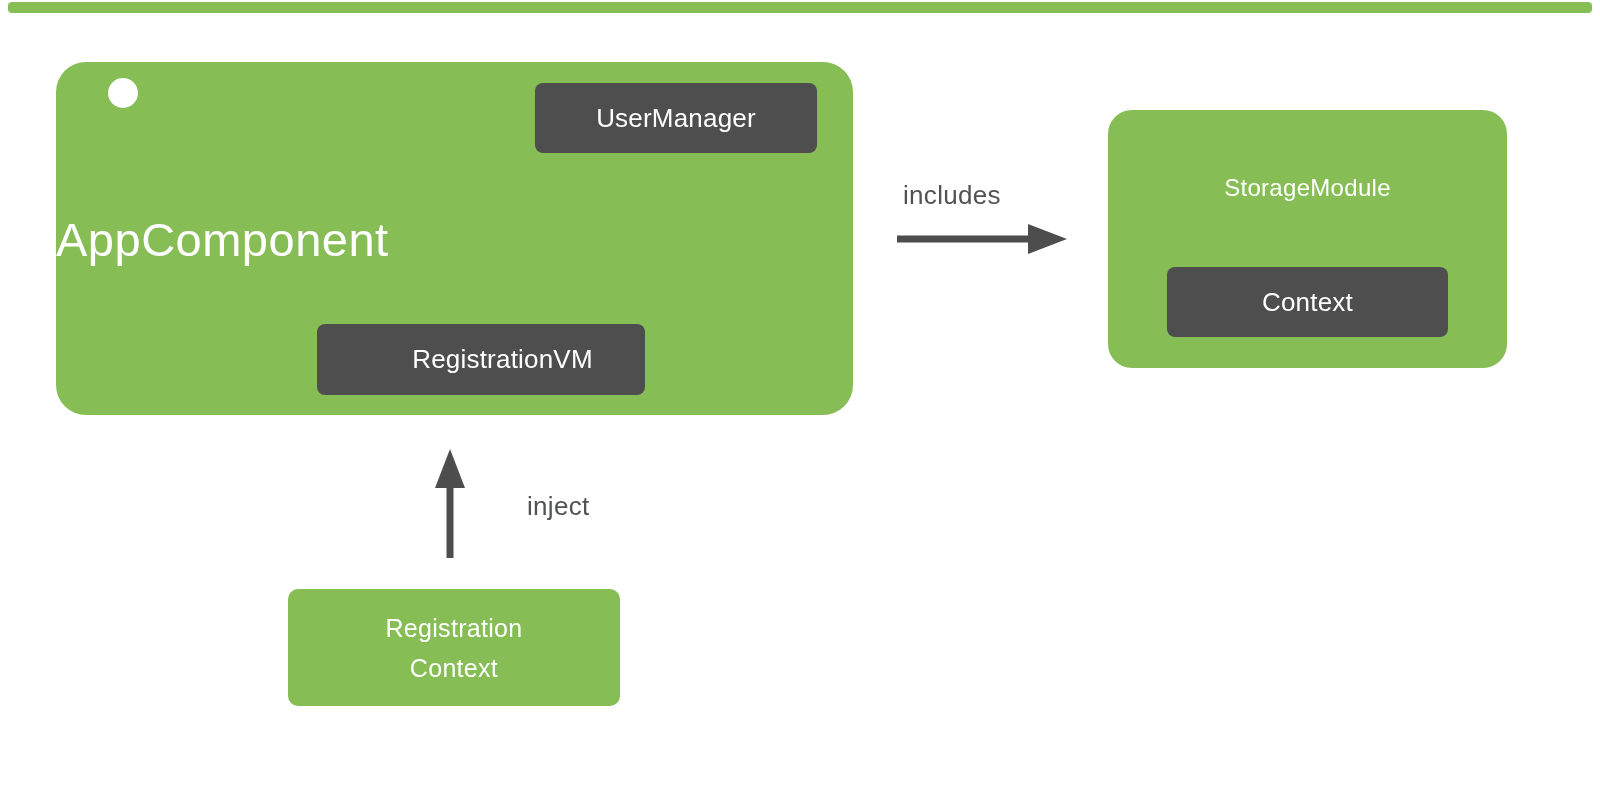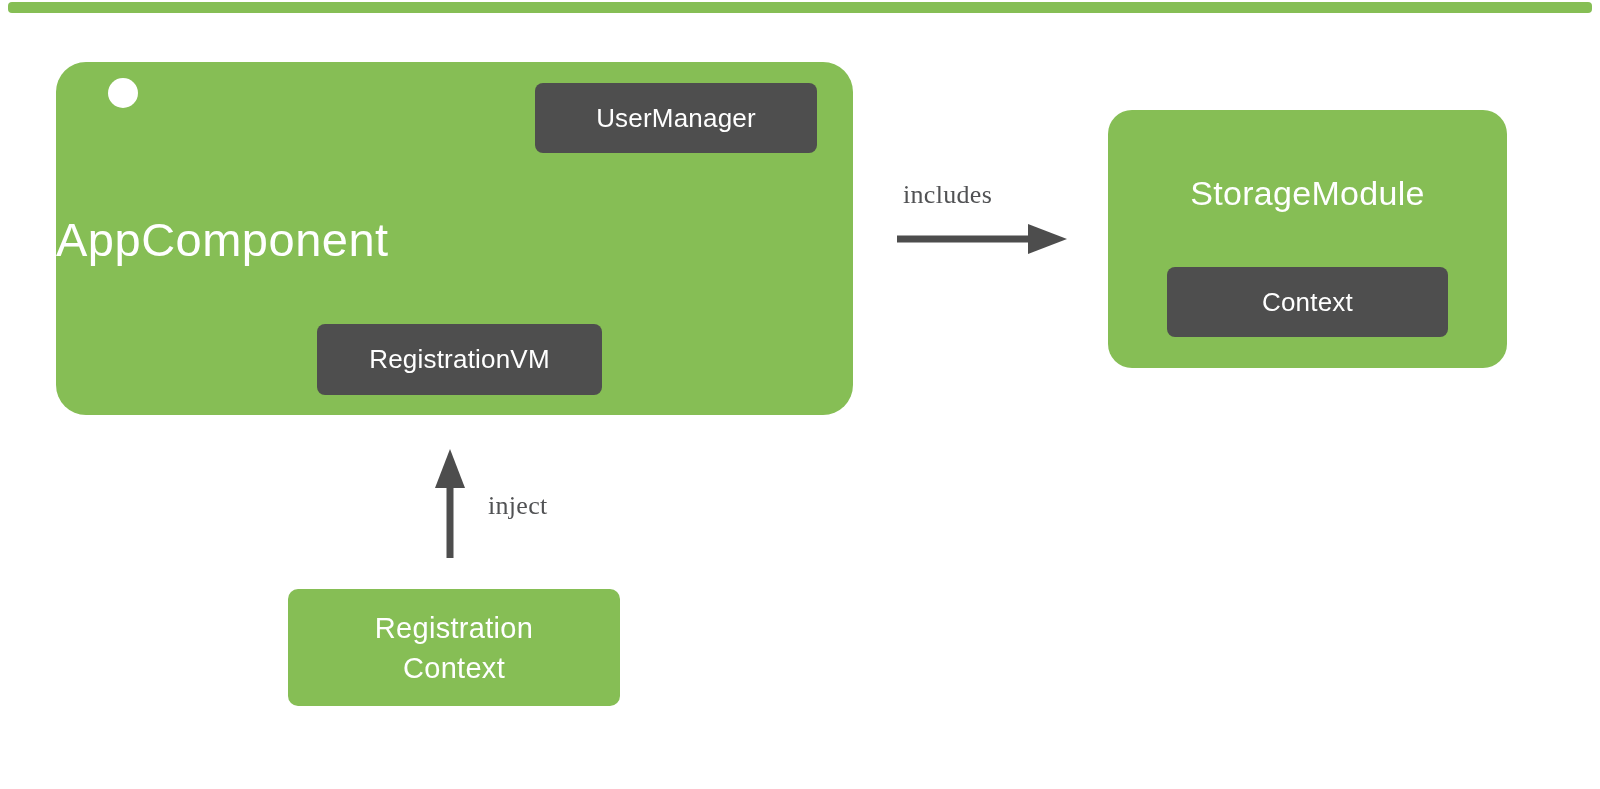--- a/index.html
+++ b/index.html
@@ -50,21 +50,21 @@
     left: 0;
     right: 0;
     top: 150px;
     text-align: left;
     color: #ffffff;
     font-size: 47px;
     letter-spacing: 0.5px;
   }
   .context-box       { left: 57px;  top: 22px;  width: 285px; height: 69px; }
   .usermanager-box   { left: 479px; top: 21px;  width: 282px; height: 70px; }
-  .registrationvm-box{ left: 261px; top: 262px; width: 285px; height: 71px; }
+  .registrationvm-box{ left: 261px; top: 262px; width: 285px; height: 71px; padding-left: 43px; }
   .scope-dot {
     position: absolute;
     left: 52px;
     top: 16px;
     width: 30px;
     height: 30px;
     border-radius: 50%;
     background: #ffffff;
   }
   .storage-module {
@@ -74,48 +74,47 @@
     height: 258px;
     border-radius: 24px;
   }
   .storage-module-title {
     position: absolute;
     left: 0;
     right: 0;
     top: 64px;
     text-align: center;
     color: #ffffff;
-    font-size: 34px;
+    font-size: 24px;
     letter-spacing: 0.3px;
   }
   .storage-box { left: 59px; top: 157px; width: 281px; height: 70px; }
   .registration-activity {
     left: 288px;
     top: 589px;
     width: 332px;
     height: 117px;
     border-radius: 10px;
     display: flex;
     flex-direction: column;
     align-items: center;
     justify-content: center;
     color: #ffffff;
-    font-size: 29px;
+    font-size: 25px;
     line-height: 40px;
     letter-spacing: 0.3px;
   }
   .edge-label {
     position: absolute;
     color: #515254;
     font-size: 26px;
     letter-spacing: 0.3px;
-    font-family: Liberation Serif, serif;
   }
   .includes-label { left: 903px; top: 180px; }
-  .inject-label   { left: 488px; top: 491px; }
+  .inject-label   { left: 527px; top: 491px; }
   #arrow-layer {
     position: absolute;
     left: 0;
     top: 0;
     width: 1600px;
     height: 789px;
     pointer-events: none;
   }
 </style>
 </head>

